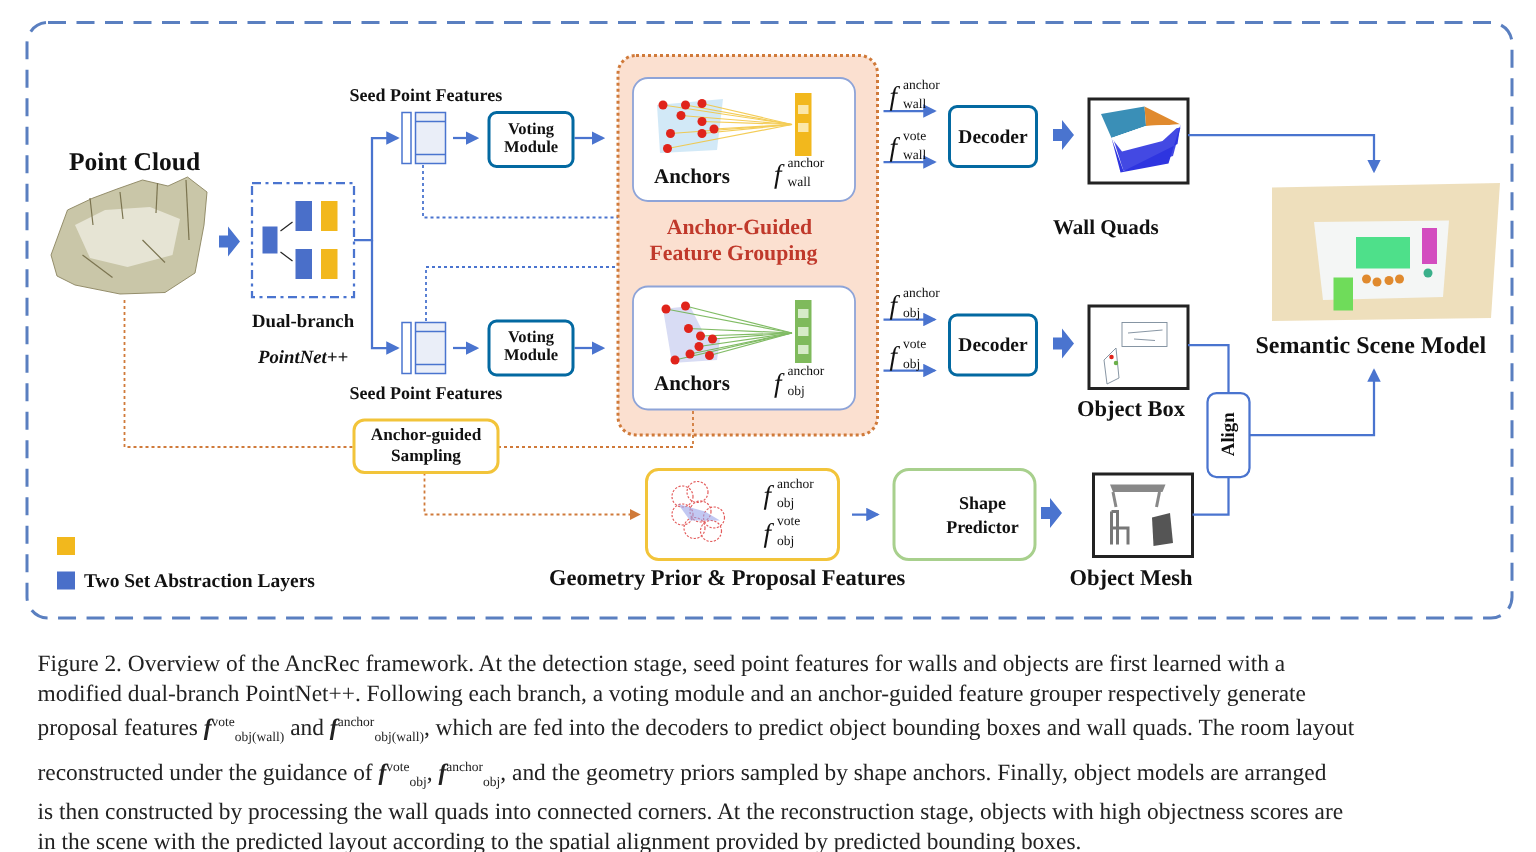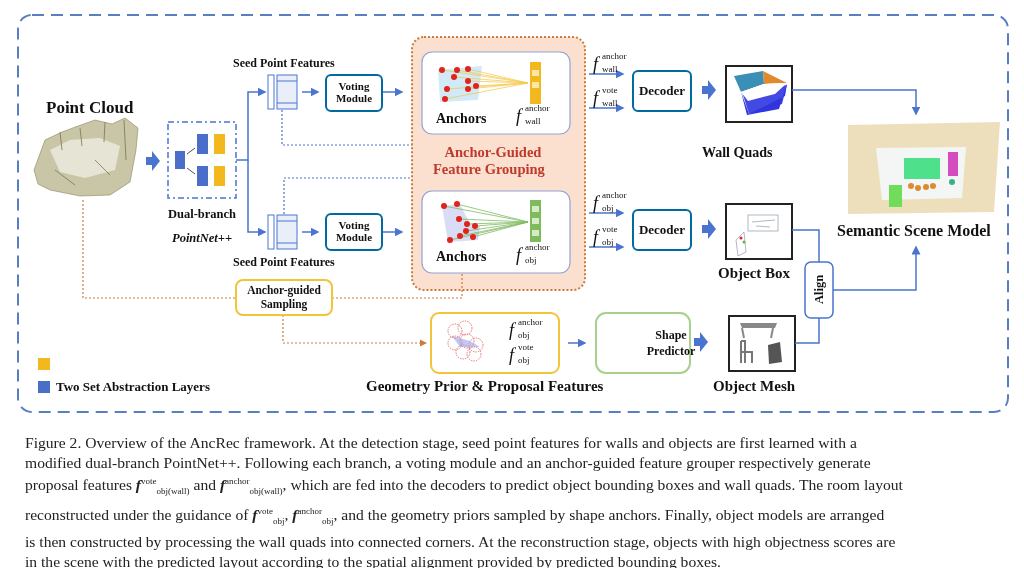--- a/index.html
+++ b/index.html
@@ -259,21 +259,21 @@
   <div class="lbl" style="left:799px;top:282px;font-size:12.5px;transform:rotate(-90deg);transform-origin:center;width:40px;text-align:center;">Align</div>
 
   <div class="lbl" style="left:236px;top:283px;width:96px;font-size:11.5px;text-align:center;line-height:14px;">
     <div>Anchor-guided</div>
     <div>Sampling</div>
   </div>
 
   <div class="math" style="left:509px;top:320px;"><span>f</span><span class="sup">anchor</span><span class="sub">obj</span></div>
   <div class="math" style="left:509px;top:345px;"><span>f</span><span class="sup">vote</span><span class="sub">obj</span></div>
 
-  <div class="lbl" style="left:612px;top:327px;width:118px;font-size:12px;text-align:center;line-height:16px;">
+  <div class="lbl" style="left:596px;top:327px;width:118px;font-size:12px;text-align:center;line-height:16px;">
     <div>Shape</div>
     <div>Predictor</div>
   </div>
   <div class="lbl" style="left:366px;top:378px;font-size:15px;">Geometry Prior &amp; Proposal Features</div>
 
   <div class="legend-sq" style="left:38px;top:358px;background:#f2b81d;"></div>
   <div class="legend-sq" style="left:38px;top:381px;background:#4a6fc9;"></div>
   <div class="legend-txt lbl" style="left:56px;top:379px;">Two Set Abstraction Layers</div>
 </div>
 

